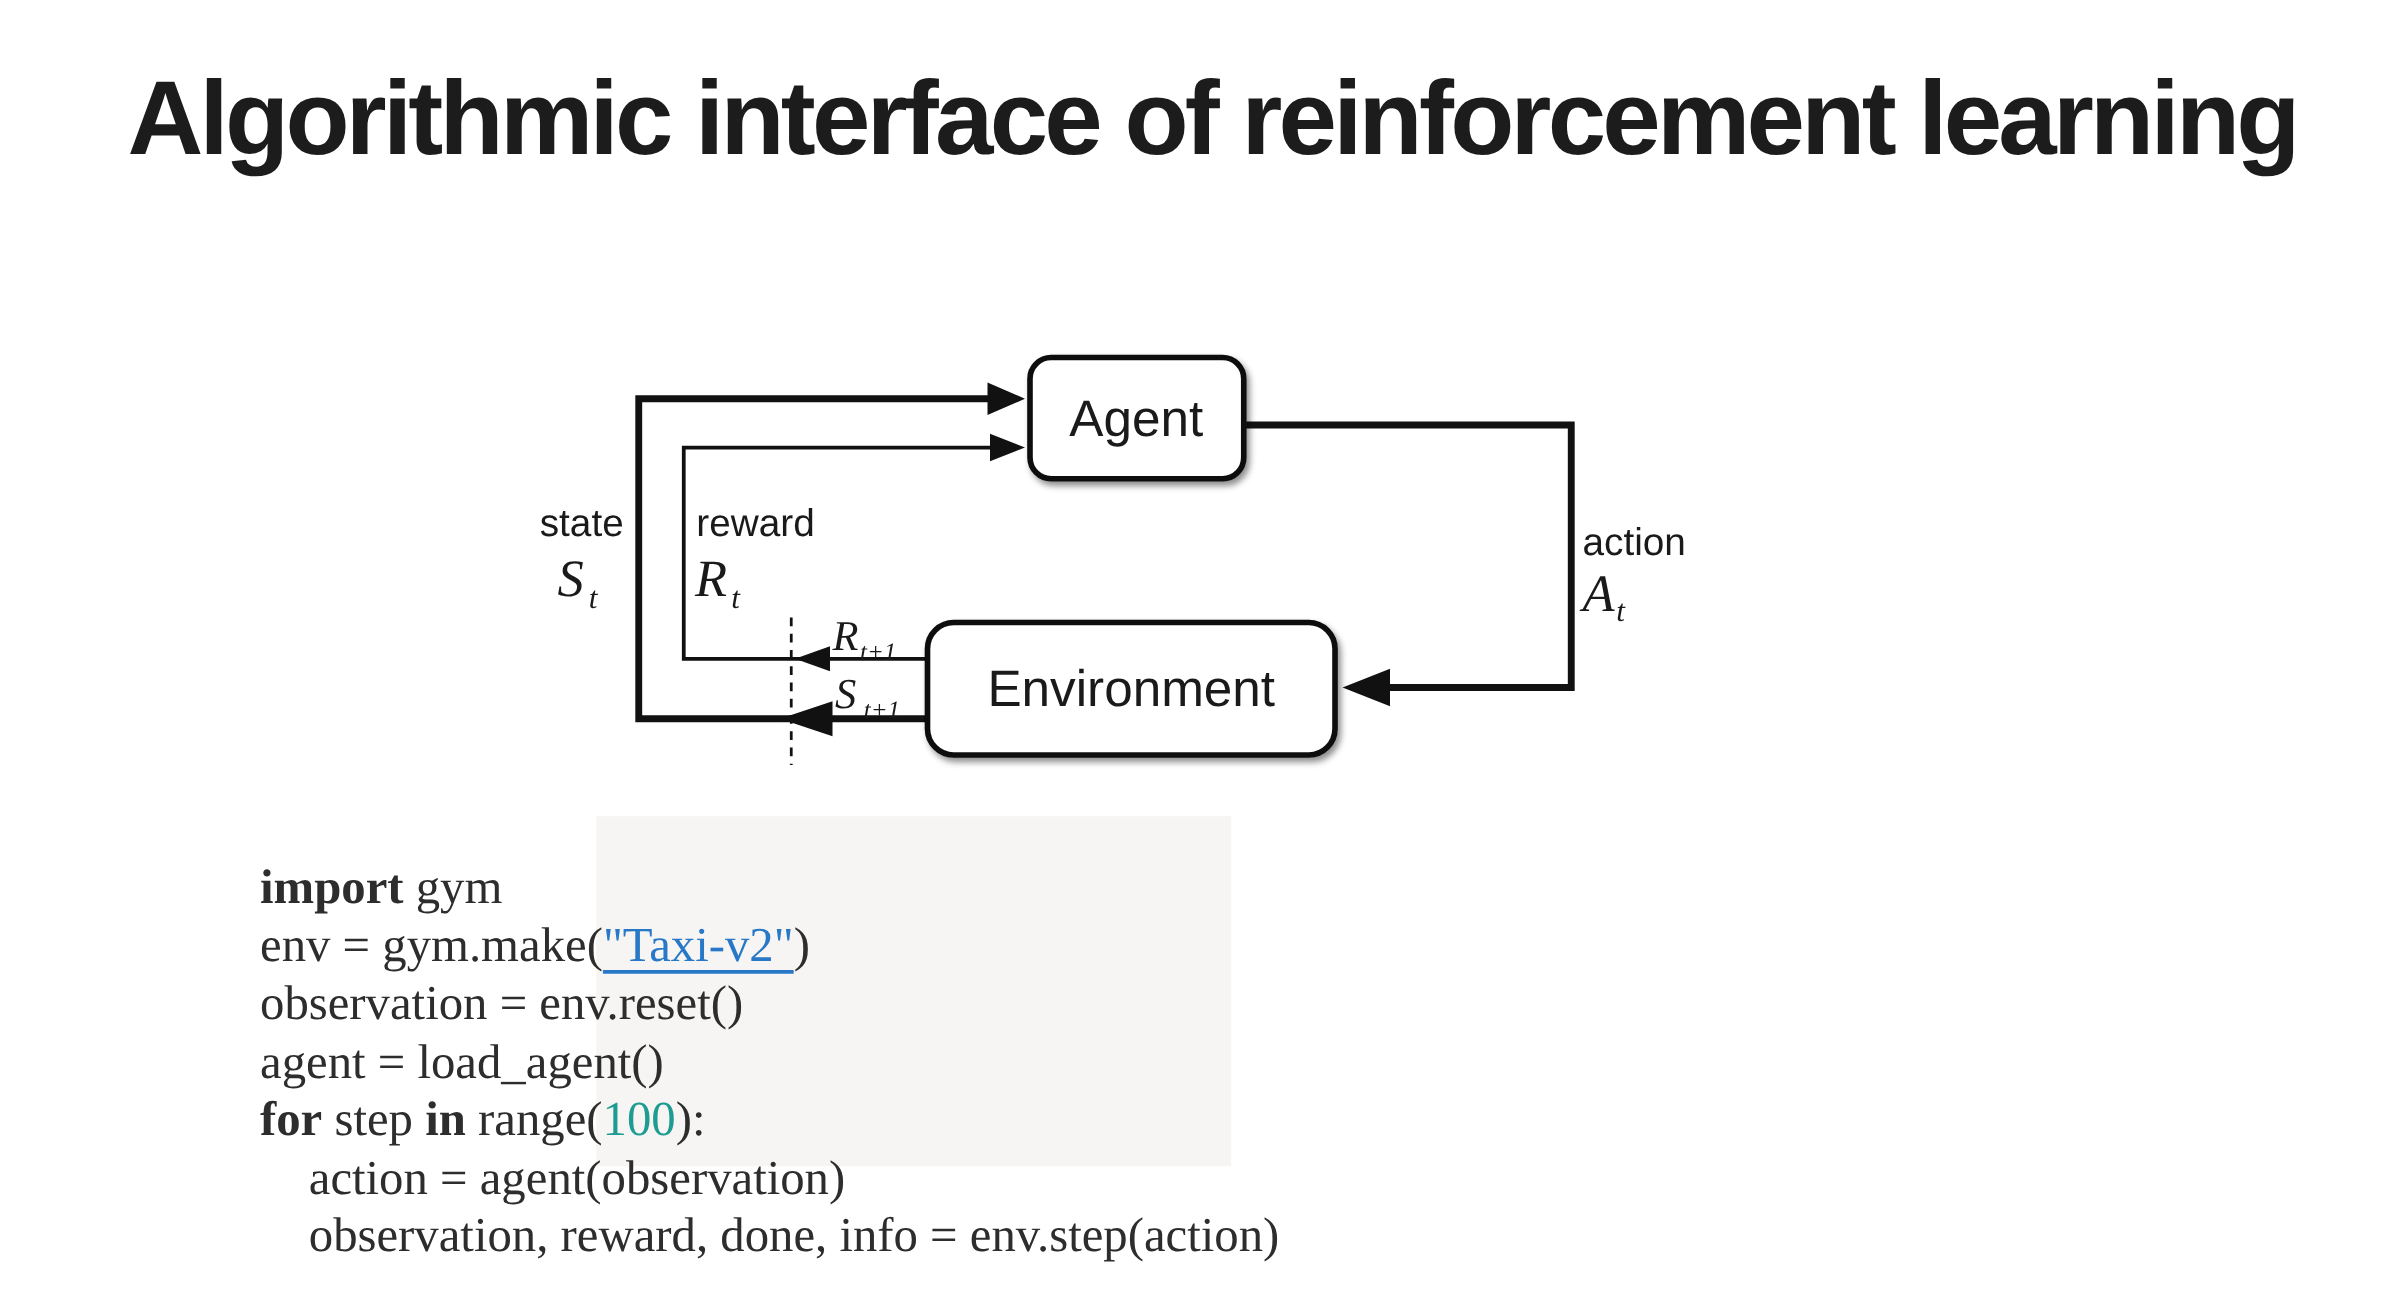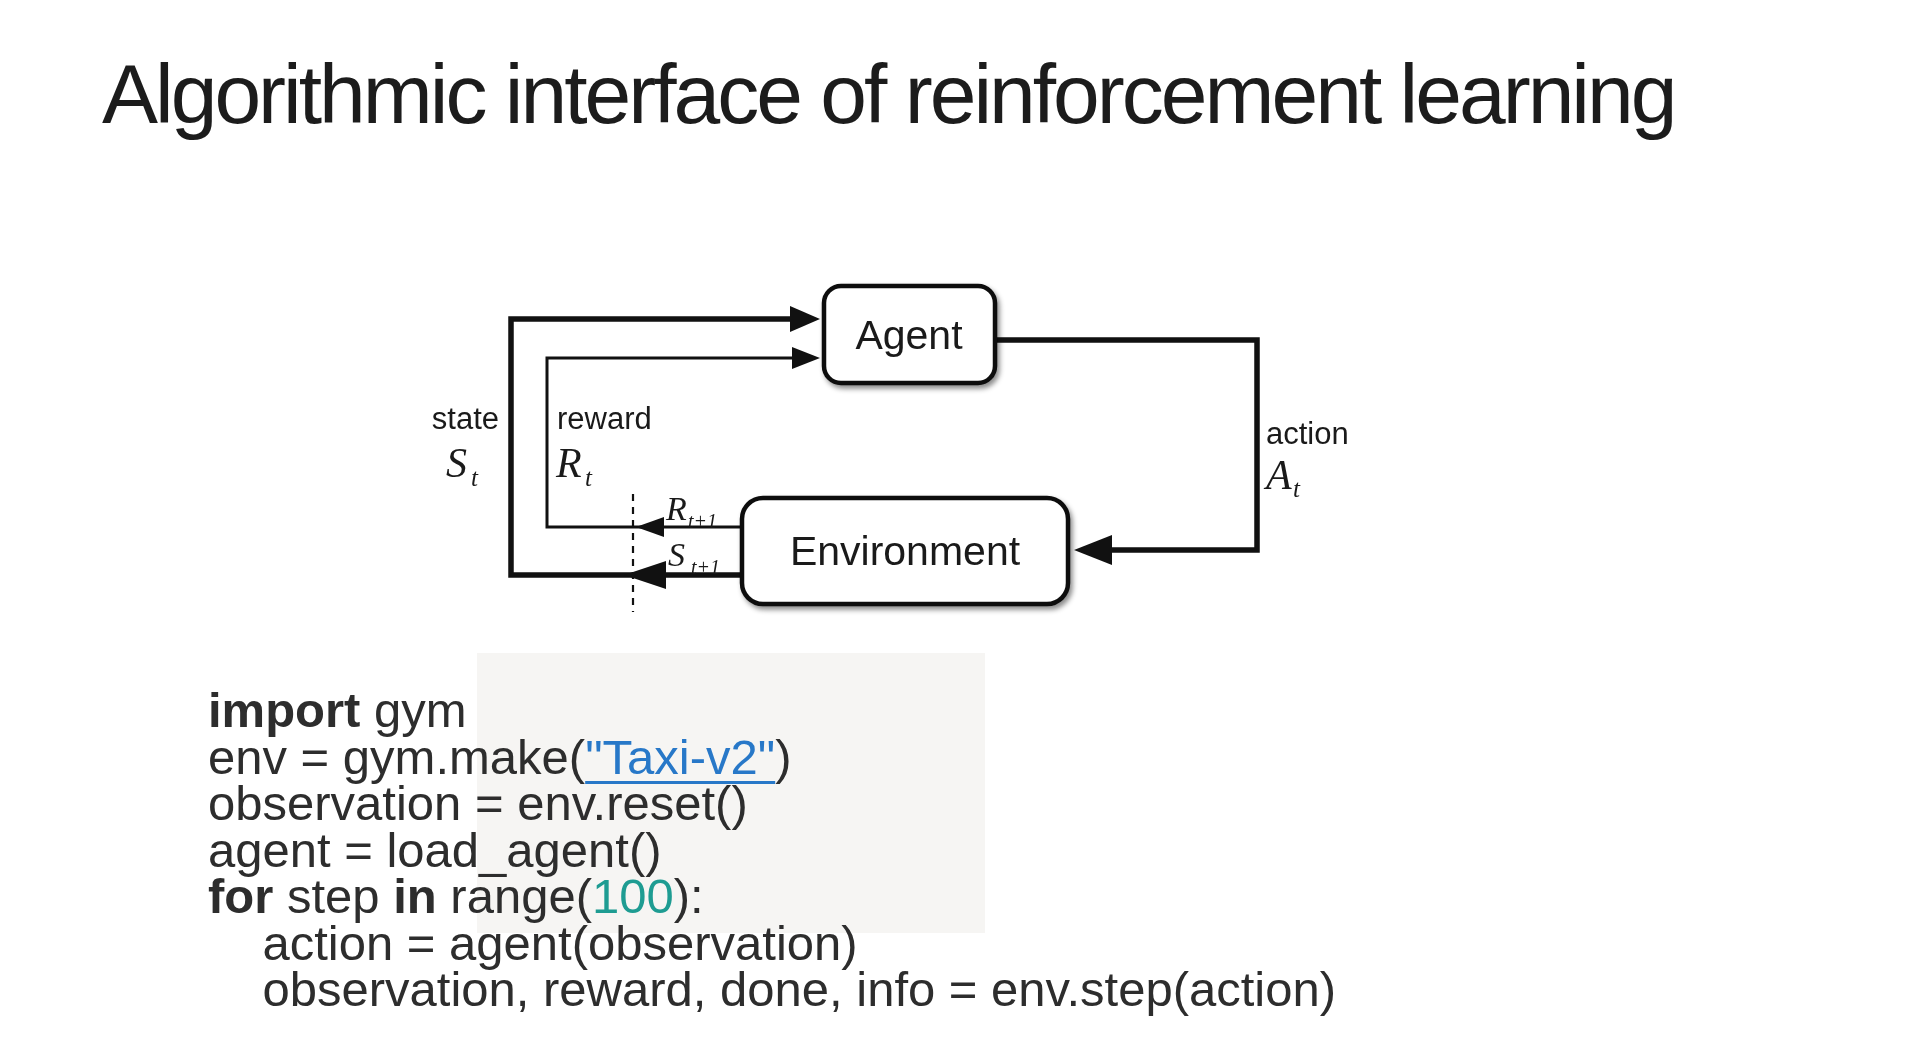--- a/index.html
+++ b/index.html
@@ -2,32 +2,32 @@
 <html><head>
 <meta charset="utf-8">
 <style>
   html,body{margin:0;padding:0;background:#ffffff;}
   body{width:1920px;height:1048px;overflow:hidden;position:relative;
        font-family:"Liberation Sans",sans-serif;}
   .slide{position:absolute;inset:0;background:#ffffff;}
   .slide-title{
     position:absolute;left:102px;top:46px;margin:0;
     font-family:"Liberation Sans",sans-serif;
-    font-weight:400;font-size:84px;letter-spacing:-3px;
+    font-weight:700;font-size:84px;letter-spacing:-3px;
     color:#1c1c1c;white-space:nowrap;
   }
   .code-band{
     position:absolute;left:477px;top:653px;width:508px;height:280px;
     background:#f6f5f3;
   }
   .diagram-svg{position:absolute;left:0;top:0;}
   .code-block{
     position:absolute;left:208px;top:687px;
-    font-family:Liberation Sans, sans-serif;
-    font-size:49px;line-height:46.5px;color:#2d2d2d;
+    font-family:Liberation Serif, serif;
+    font-size:39px;line-height:46.5px;color:#2d2d2d;
     white-space:pre;
   }
   .code-line{white-space:pre;}
   .tok-kw{font-weight:700;}
   .tok-str{text-decoration:underline;text-decoration-thickness:3px;text-underline-offset:7px;}
 </style>
 </head>
 <body>
 
 <div class="slide">

